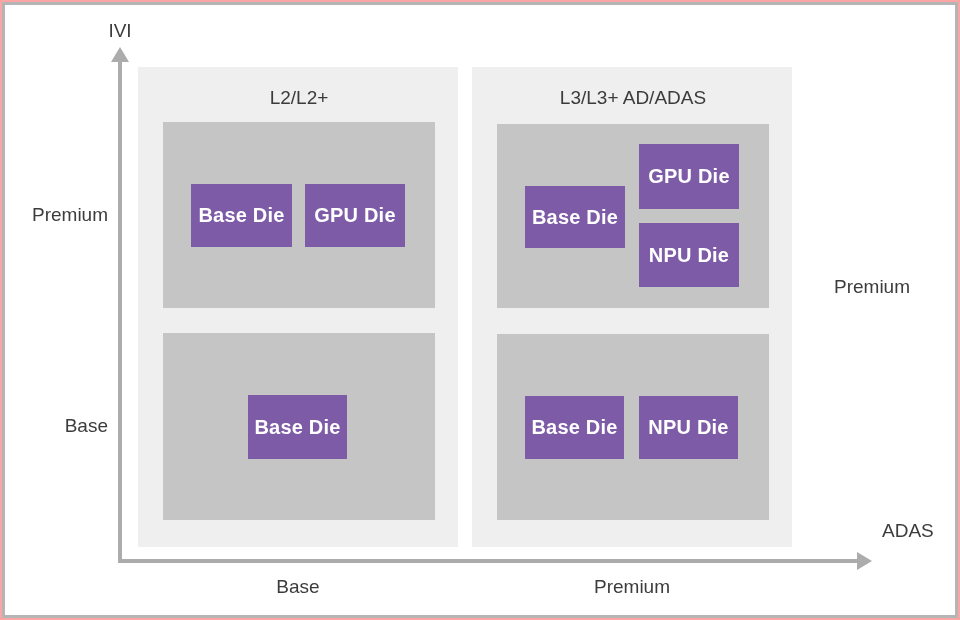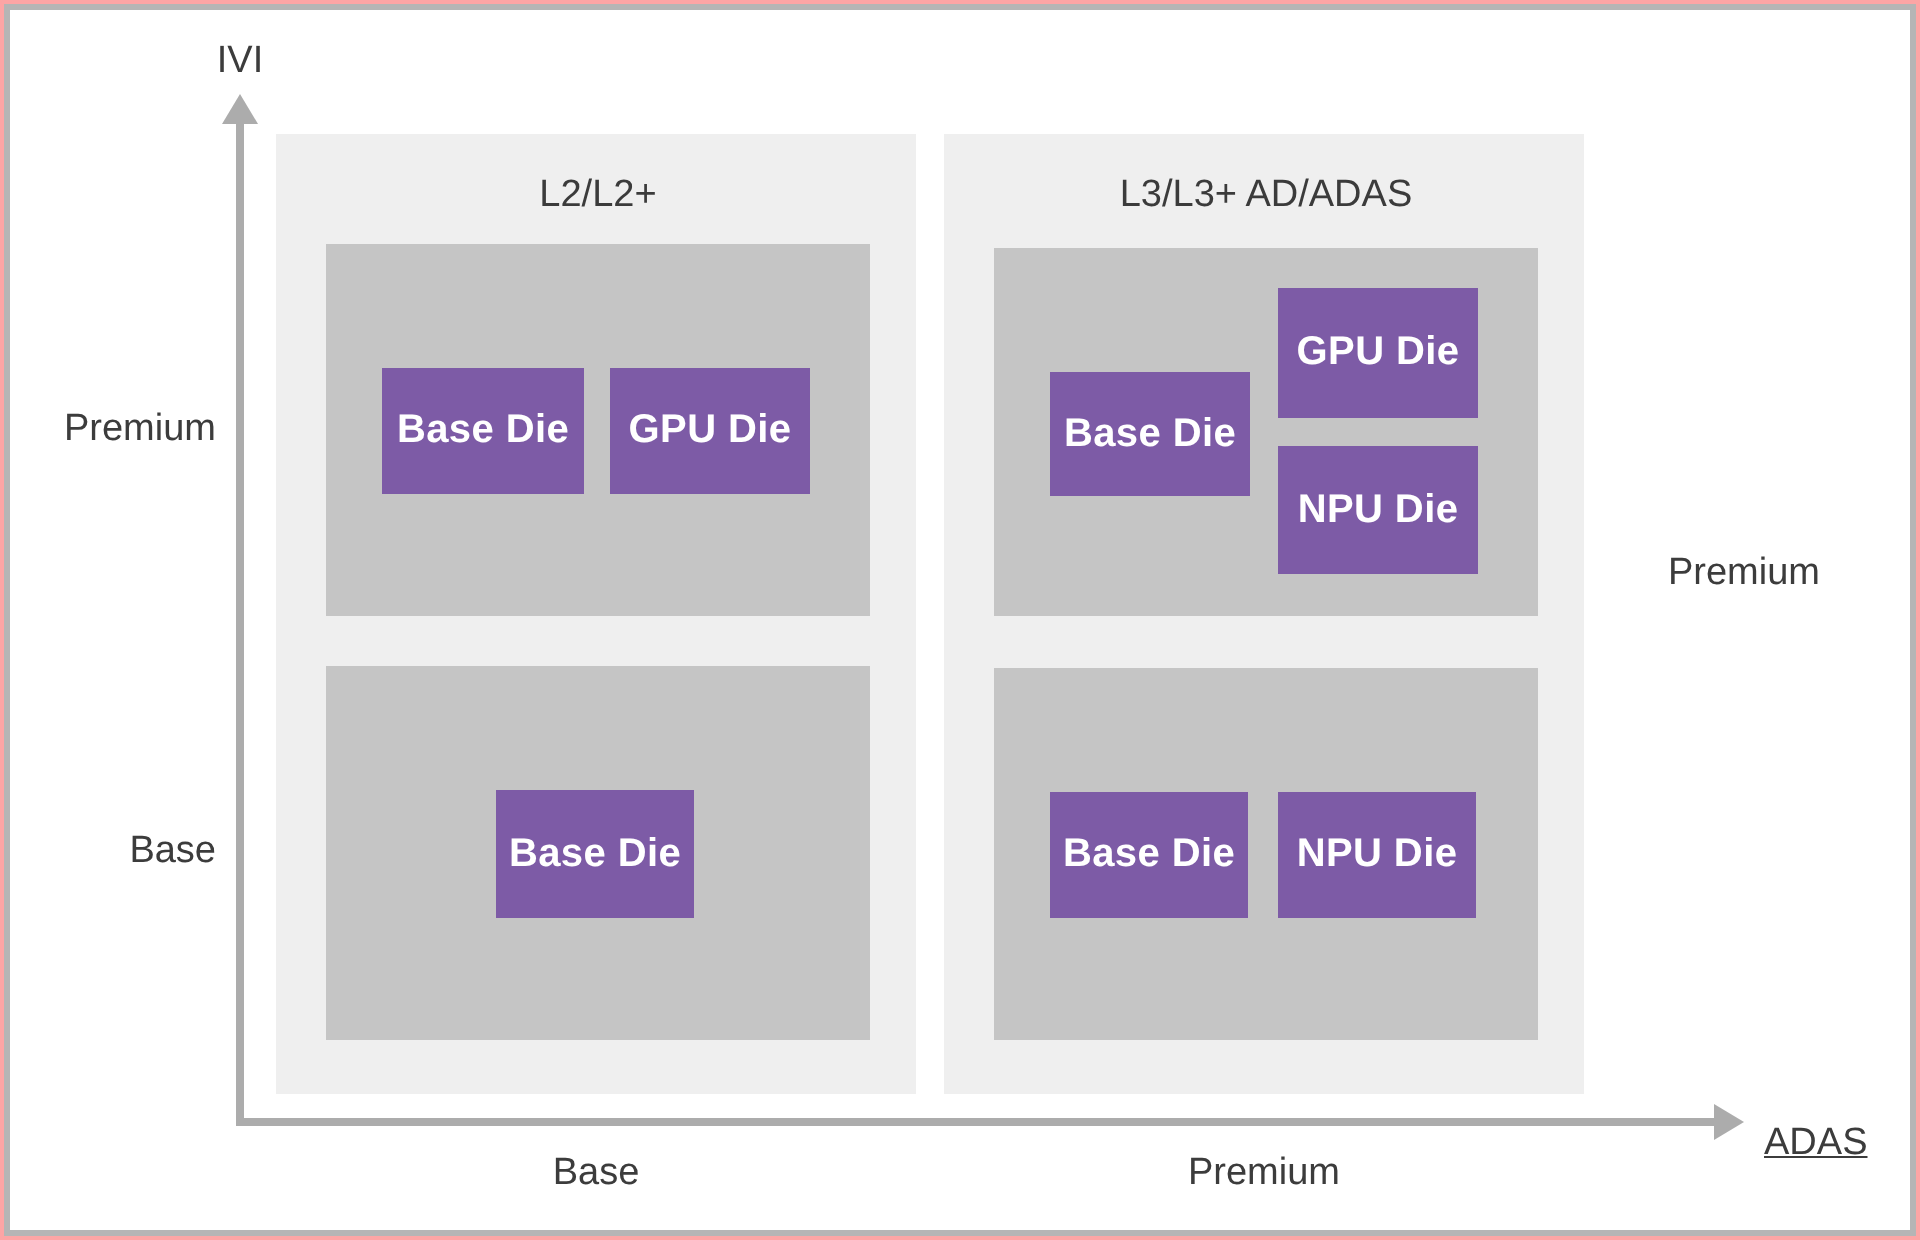--- a/index.html
+++ b/index.html
@@ -21,21 +21,21 @@
     border-bottom:15px solid #acacac;
   }
   .arrow-right {
     position:absolute; left:857px; top:552px; width:0; height:0;
     border-top:9px solid transparent; border-bottom:9px solid transparent;
     border-left:15px solid #acacac;
   }
 
   .lbl { position:absolute; font-size:19px; line-height:22px; color:#3c3c3c; }
   .ivi { left:80px; top:20px; width:80px; text-align:center; }
-  .adas { left:882px; top:561px; width:70px;text-decoration:underline; }
+  .adas { left:882px; top:520px; width:70px; }
   .row-lbl { left:0; width:108px; text-align:right; }
   .row-premium { top:204px; }
   .row-base { top:415px; }
   .col-lbl { width:140px; text-align:center; top:576px; }
   .col-base { left:228px; }
   .col-premium { left:562px; }
 
   .note {
     position:absolute; left:798px; top:274px; width:148px;
     text-align:center; font-size:19px; line-height:25px; color:#3c3c3c;

